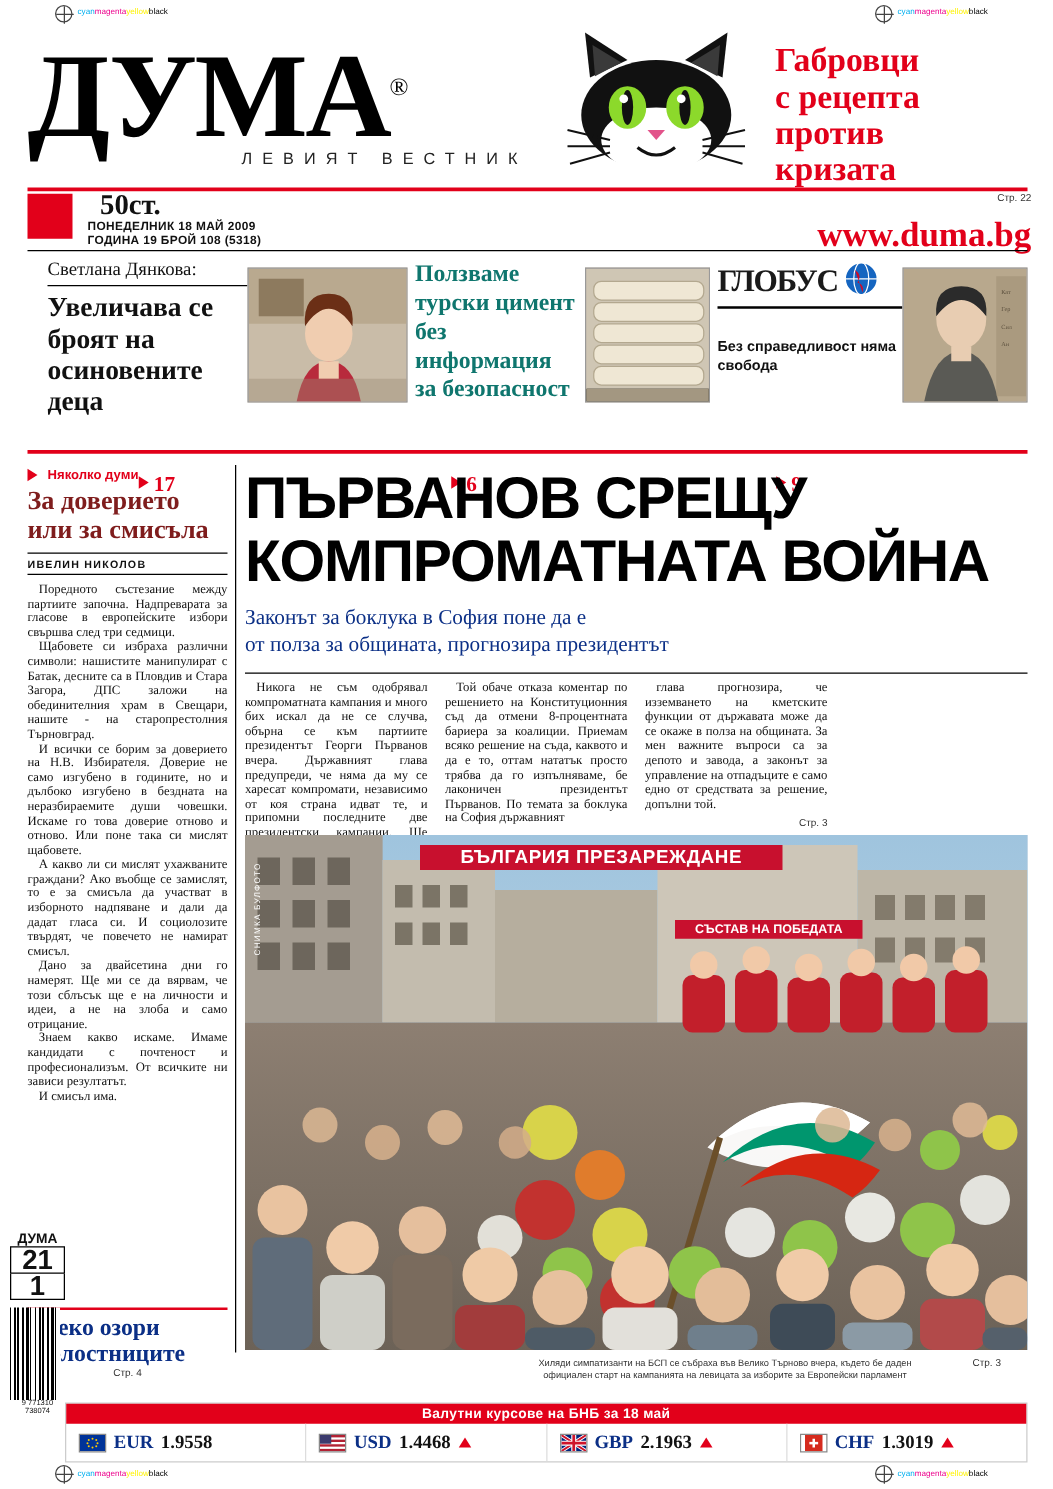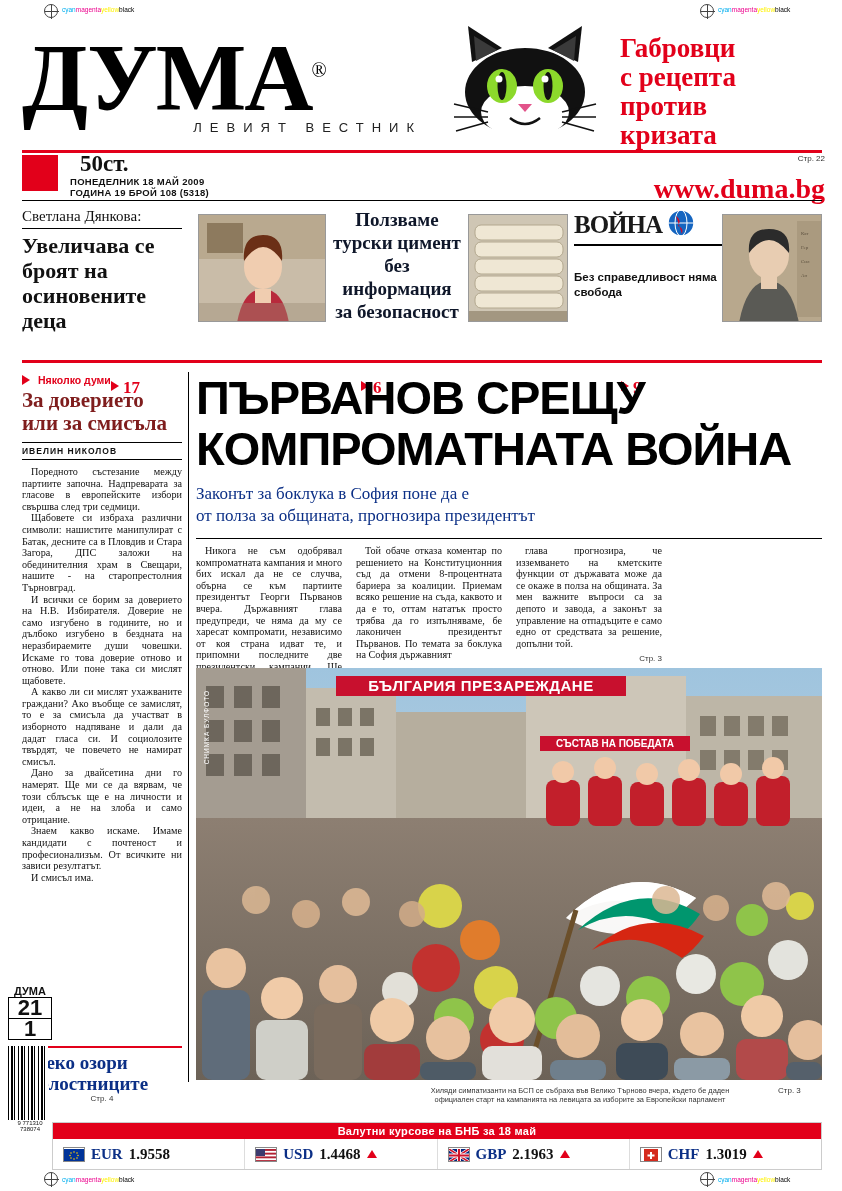--- a/index.html
+++ b/index.html
@@ -54,21 +54,21 @@
   .price { position:absolute; left:58px; top:-4px; font-family:"Liberation Serif", serif; font-weight:bold; font-size:23px; }
   .dateline { position:absolute; left:48px; top:21px; font-family:"Liberation Sans", sans-serif; font-weight:bold; font-size:9.5px; letter-spacing:.3px; }
   .dateline2 { position:absolute; left:48px; top:32px; font-family:"Liberation Sans", sans-serif; font-weight:bold; font-size:9.5px; letter-spacing:.3px; }
 
   
   .teasers { position:absolute; left:22px; top:208px; width:800px; height:126px; }
   .t-col { position:absolute; top:0; height:118px; }
   .t-kicker { font-family:"Liberation Serif", serif; font-size:15px; color:#111; border-bottom:1px solid #000; padding-bottom:3px; margin-bottom:4px; }
   .t-head { font-family:"Liberation Serif", serif; font-weight:bold; font-size:22px; line-height:25px; }
   .t-photo { border:1px solid #999; background:#cbbfae; position:relative; overflow:hidden; }
-  .t-head-red { font-family:"Liberation Serif", serif; font-weight:bold; font-size:19px; line-height:23px; color:#0f172a;text-align:center; }
+  .t-head-red { font-family:"Liberation Serif", serif; font-weight:bold; font-size:19px; line-height:23px; color:#0f766e; }
   .globus { font-family:"Liberation Serif", serif; font-weight:bold; font-size:25px; color:#1a1a1a; letter-spacing:-1px; }
   .t-sub { font-family:"Liberation Sans", sans-serif; font-weight:bold; font-size:11.5px; line-height:15px; }
 
   .arrownum { font-family:"Liberation Serif", serif; font-weight:bold; font-size:17px; color:#e2001a; }
   .tri { display:inline-block; width:0; height:0; border-left:8px solid #e2001a; border-top:5px solid transparent; border-bottom:5px solid transparent; margin-right:4px; vertical-align:2px;}
 
   
   .edit { position:absolute; left:22px; top:374px; width:160px; }
   .edit-kicker { font-family:"Liberation Sans", sans-serif; font-size:10.5px; color:#e2001a; font-weight:bold; }
   .edit-title { font-family:"Liberation Serif", serif; font-weight:bold; font-size:21px; line-height:23px; color:#7f1d1d; margin-top:3px; }
@@ -191,21 +191,21 @@
 
   <div class="datebox">
     <div class="redsq"></div>
     <div class="price">50ст.</div>
     <div class="dateline">ПОНЕДЕЛНИК 18 МАЙ 2009</div>
     <div class="dateline2">ГОДИНА 19 БРОЙ 108 (5318)</div>
   </div>
 
   <div class="teasers">
 
-    <div class="t-col" style="left:0;width:160px;">
+    <div class="t-col" style="left:16px;width:160px;">
       <div class="t-kicker">Светлана Дянкова:</div>
       <div class="t-head">Увеличава се броят на осиновените деца</div>
     </div>
 
     <div class="t-photo" style="position:absolute;left:176px;top:6px;width:128px;height:108px;">
       <svg width="128" height="108" viewBox="0 0 128 108">
         <rect width="128" height="108" fill="#c9bca8"></rect>
         <rect x="0" y="0" width="128" height="44" fill="#b9a98f"></rect>
         <rect x="8" y="8" width="36" height="30" fill="#8d7a5e"></rect>
         <ellipse cx="64" cy="52" rx="19" ry="22" fill="#f0cdb0"></ellipse>
@@ -230,21 +230,21 @@
           <rect x="6" y="61" width="88" height="15" rx="6"></rect>
           <rect x="6" y="78" width="88" height="15" rx="6"></rect>
         </g>
         <rect x="0" y="96" width="100" height="12" fill="#9d9party"></rect>
         <rect x="0" y="96" width="100" height="12" fill="#a39781"></rect>
       </svg>
     </div>
 
     <div class="t-col" style="left:552px;width:148px;">
       <div style="display:flex;align-items:center;gap:4px;border-bottom:2px solid #000;padding-bottom:2px;">
-        <span class="globus">ВОЙНА</span>
+        <span class="globus">ГЛОБУС</span>
         <span>
           <svg width="30" height="30" viewBox="0 0 30 30">
             <circle cx="15" cy="15" r="13" fill="#1565c0" stroke="#fff" stroke-width="1.5"></circle>
             <ellipse cx="15" cy="15" rx="6" ry="13" fill="none" stroke="#fff" stroke-width="1"></ellipse>
             <line x1="2" y1="15" x2="28" y2="15" stroke="#fff" stroke-width="1"></line>
             <path d="M10 8 q6 4 2 10 q6 2 4 8" fill="#e2001a" opacity=".9"></path>
           </svg>
         </span>
       </div>
       <div class="t-sub" style="margin-top:24px;">Без справедливост няма свобода</div>

